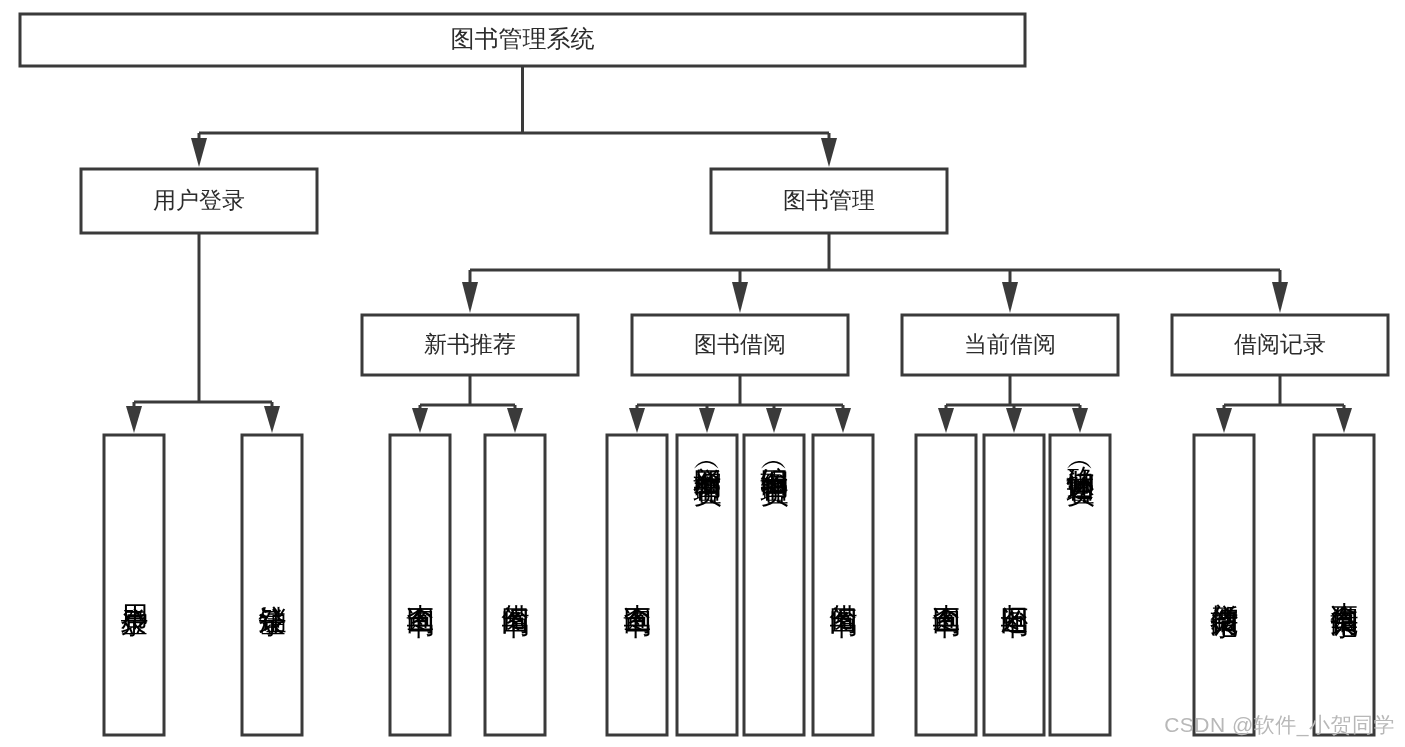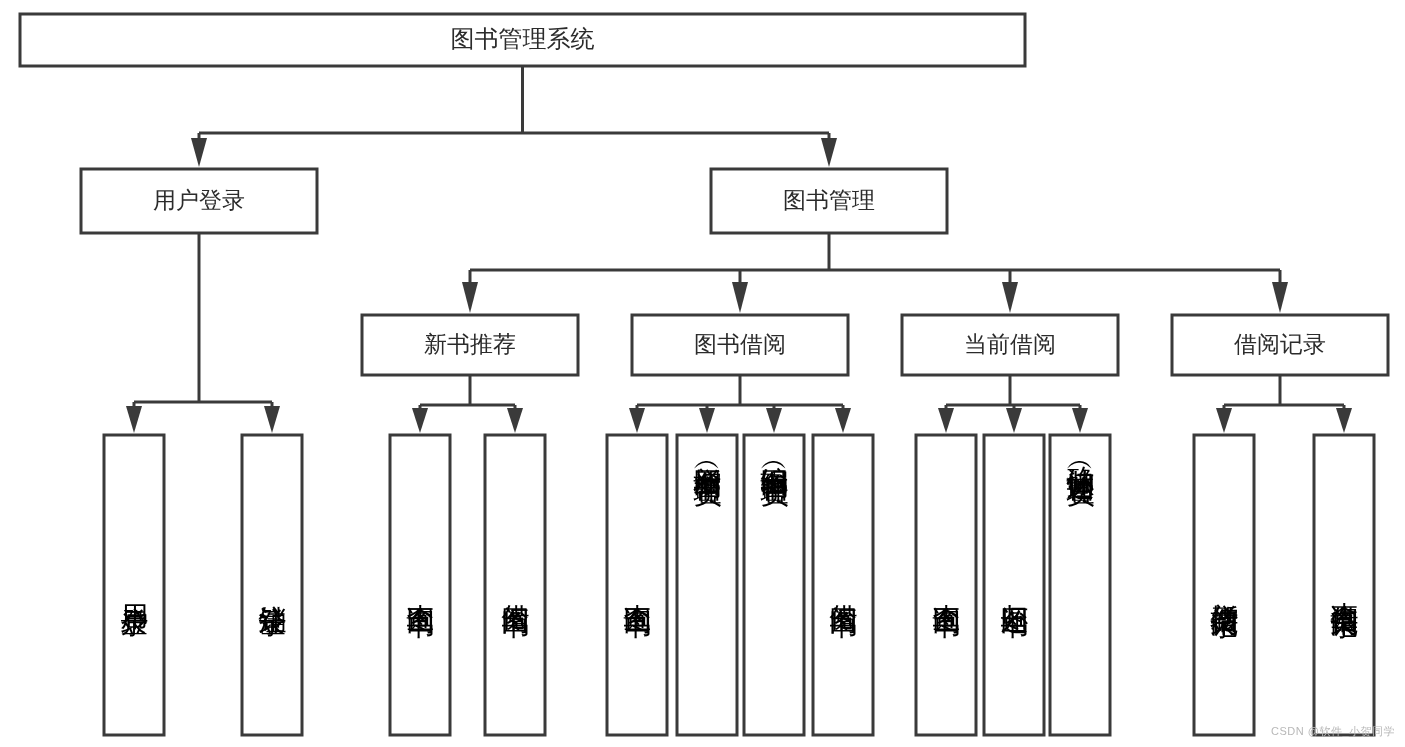--- a/index.html
+++ b/index.html
@@ -60,21 +60,21 @@
   }
   .arrow-head {
     fill: #3a3a3a;
     stroke: none;
   }
   .watermark {
     position: absolute;
     right: 10px;
     bottom: 8px;
     font-family: "Liberation Sans", "DejaVu Sans", sans-serif;
-    font-size: 11px;
+    font-size: 21px;
     color: #b8b8b8;
     letter-spacing: 0.5px;
     pointer-events: none;
     user-select: none;
   }
 </style>
 </head>
 <body>
 
 <div id="diagram-root">

